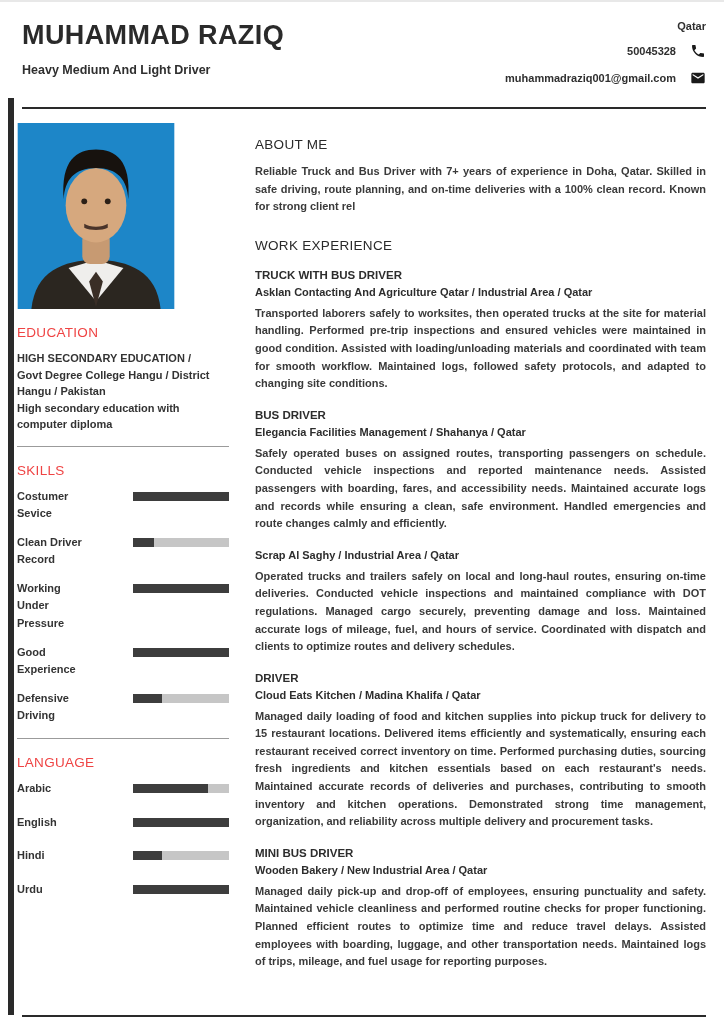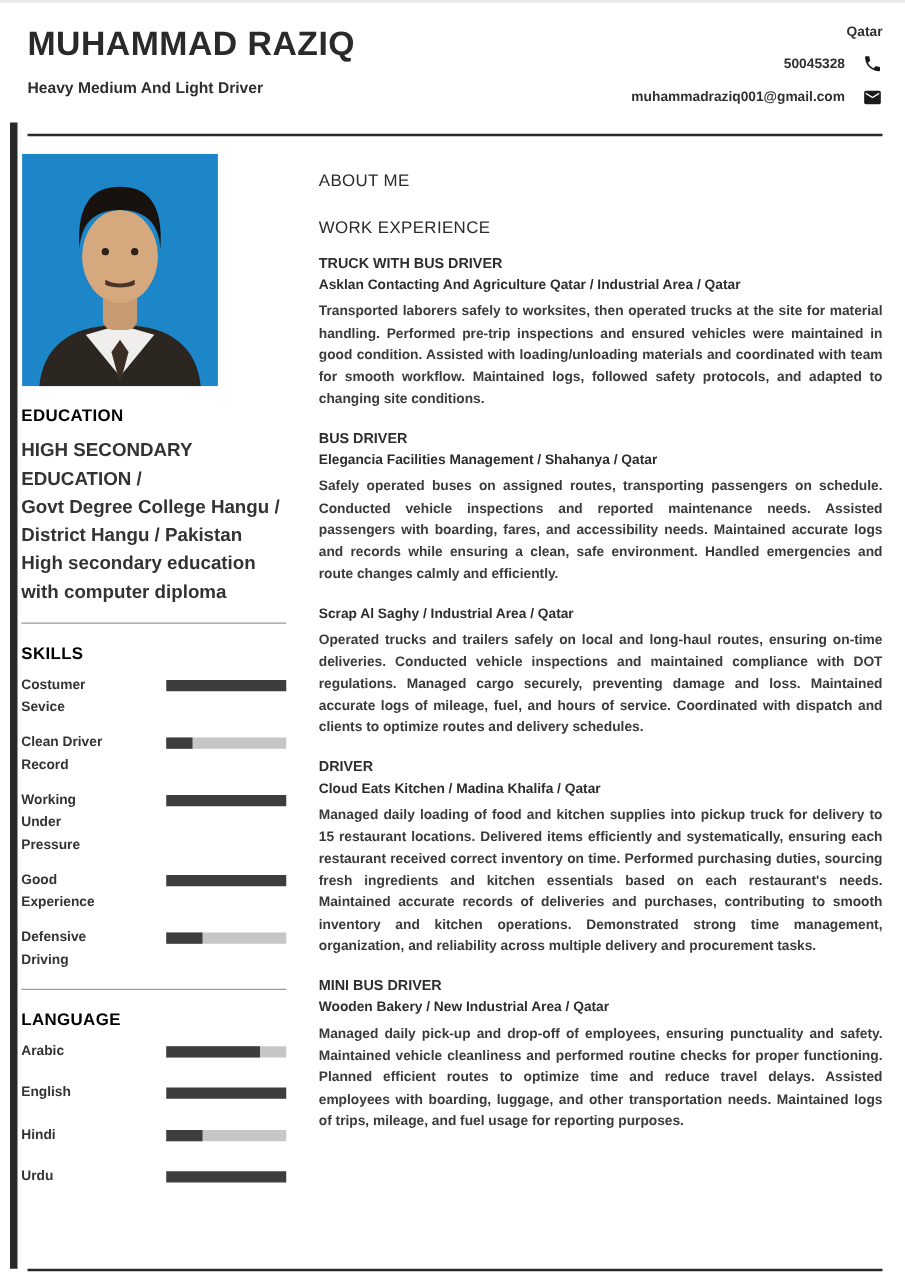--- a/index.html
+++ b/index.html
@@ -51,24 +51,24 @@
     display: flex;
     padding: 14px 18px 0 17px;
   }
   .sidebar { width: 212px; flex: 0 0 212px; }
   .main { flex: 1; margin-left: 26px; }
   
   .photo {
     width: 158px; height: 186px; display: block;
   }
   .side-heading {
-    font-size: 13.5px; font-weight: bold; color: #000000;
+    font-size: 13.5px; font-weight: normal; color: #ef4444;
     letter-spacing: 0.3px; margin-top: 16px; margin-bottom: 10px;
   }
-  .edu-line { font-size: 15px; font-weight: bold; line-height: 1.5; color: #333; }
+  .edu-line { font-size: 11px; font-weight: bold; line-height: 1.5; color: #333; }
   .side-divider { border: none; border-top: 1px solid #9b9b9b; margin: 13px 0 2px 0; }
   .meter-row {
     display: flex; justify-content: space-between; align-items: flex-start;
     margin-bottom: 11px;
     gap: 48px;
   }
   .meter-label {
     font-size: 11px; font-weight: bold; color: #333;
     width: 106px; line-height: 1.6;
   }
@@ -218,20 +218,21 @@
               <span class="meter-fill" style="display: block; width: 100%;"></span>
             </span>
         </div>
       </div>
 
     </aside>
 
     <main class="main">
 
       <div class="section-heading about-heading">ABOUT ME</div>
+      <p class="about-text">Reliable Truck and Bus Driver with 7+ years of experience in Doha, Qatar. Skilled in safe driving, route planning, and on-time deliveries with a 100% clean record. Known for strong client rel</p>
 
       <div class="section-heading work-heading">WORK EXPERIENCE</div>
 
       <div class="job">
         <div class="job-name">TRUCK WITH BUS DRIVER</div>
         <div class="job-company">Asklan Contacting And Agriculture Qatar / Industrial Area / Qatar</div>
         <p class="job-desc">Transported laborers safely to worksites, then operated trucks at the site for material handling. Performed pre-trip inspections and ensured vehicles were maintained in good condition. Assisted with loading/unloading materials and coordinated with team for smooth workflow. Maintained logs, followed safety protocols, and adapted to changing site conditions.</p>
       </div>
 
       <div class="job">

